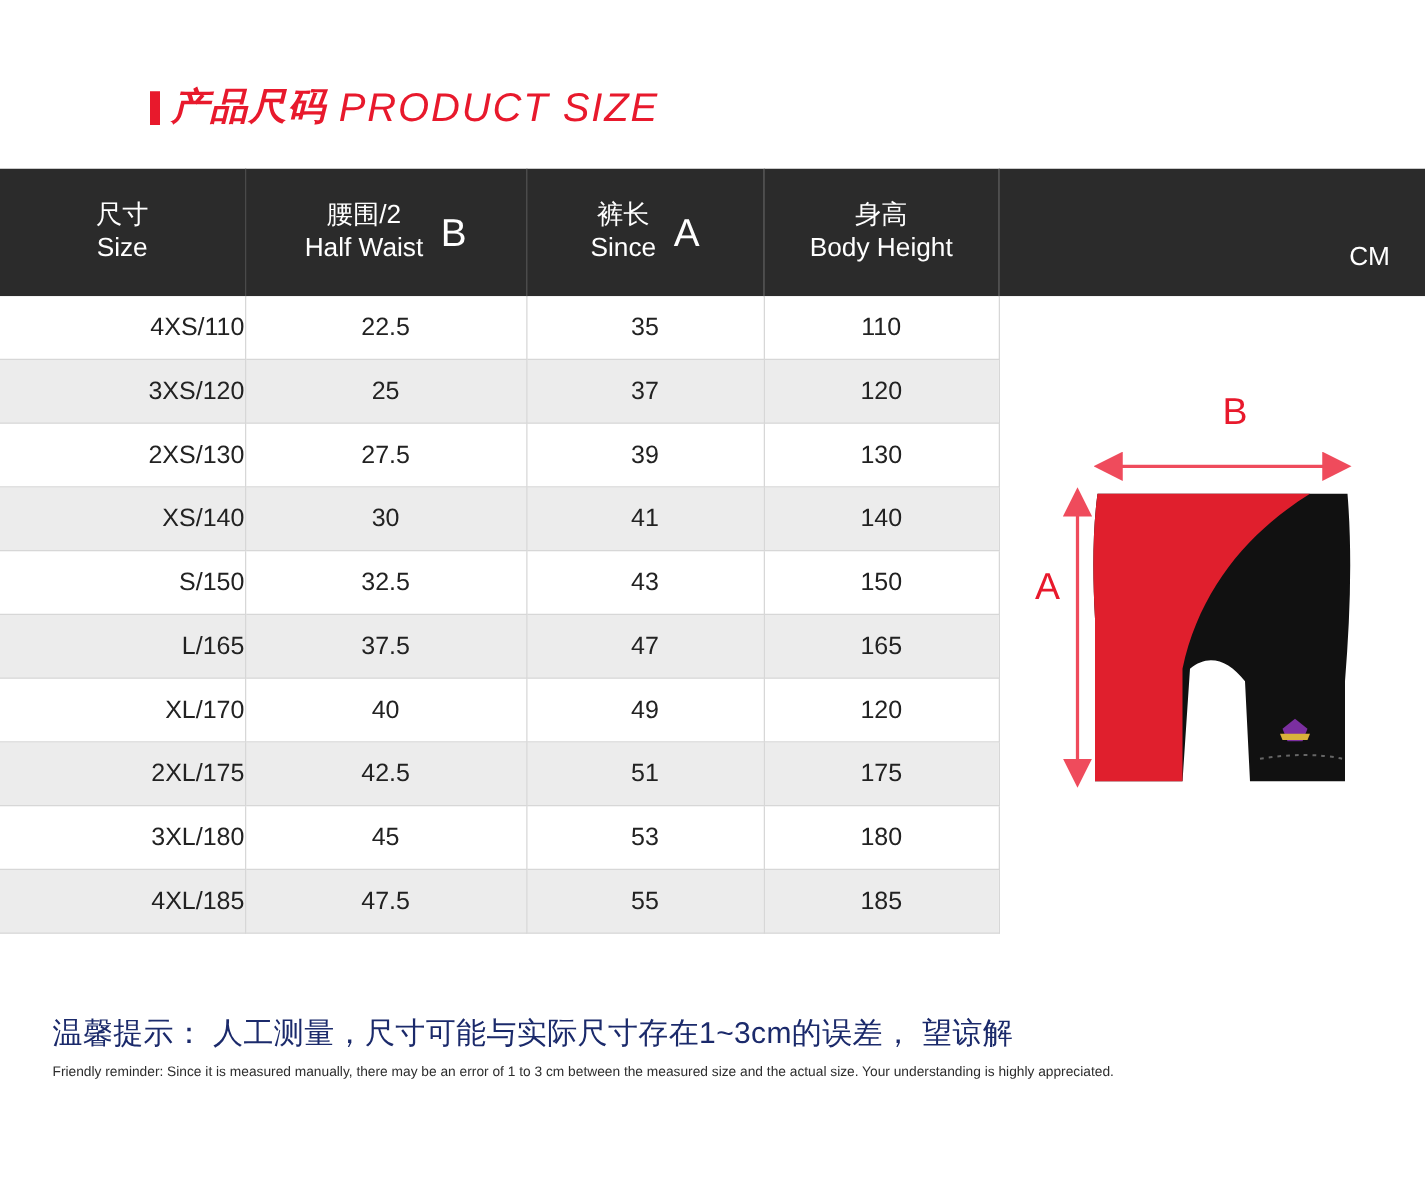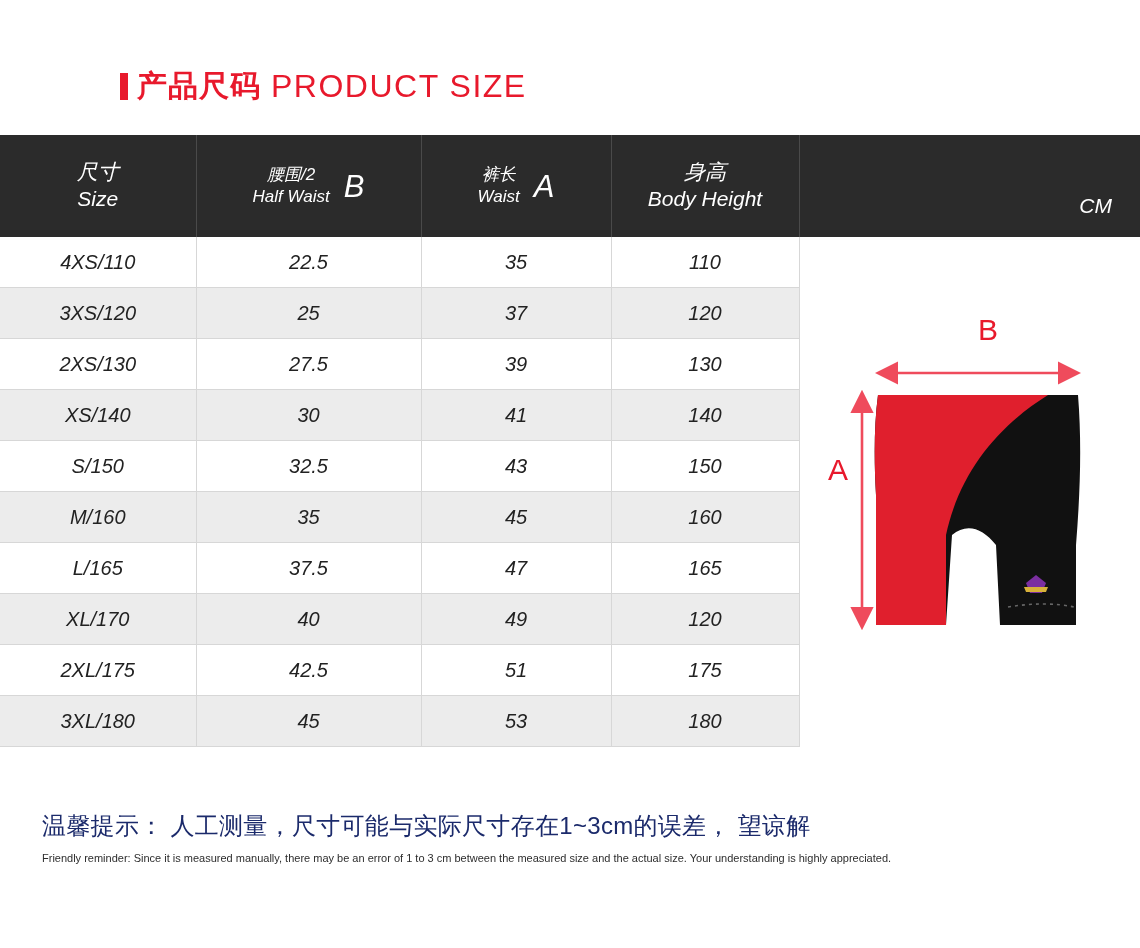--- a/index.html
+++ b/index.html
@@ -17,20 +17,21 @@
   }
 
   
   .title-row {
     position: absolute;
     left: 120px;
     top: 66px;
     display: flex;
     align-items: center;
     height: 40px;
+    font-style: italic;
   }
   .title-bar {
     width: 8px;
     height: 27px;
     background: #e8192c;
     margin-right: 9px;
   }
   .title-cn {
     font-size: 30px;
     font-weight: bold;
@@ -45,21 +46,20 @@
     margin-left: 10px;
     line-height: 1;
   }
 
   
   .table-wrap {
     position: absolute;
     left: 0;
     top: 135px;
     width: 1004px;
-    font-style: italic;
   }
   table.size-table {
     border-collapse: collapse;
     width: 1140px;
     table-layout: fixed;
   }
   table.size-table col.c0 { width: 196px; }
   table.size-table col.c1 { width: 225px; }
   table.size-table col.c2 { width: 190px; }
   table.size-table col.c3 { width: 188px; }
@@ -81,21 +81,21 @@
     font-size: 21px;
     text-align: center;
   }
   .th-inline {
     display: flex;
     align-items: center;
     justify-content: center;
   }
   .th-inline .lines {
     text-align: center;
-    font-size: 17px;
+    font-size: 21px;
     line-height: 1.28;
   }
   .th-letter {
     font-size: 31px;
     margin-left: 14px;
     line-height: 1;
   }
   .th-cm {
     font-size: 21px;
     text-align: right;
@@ -113,21 +113,21 @@
     padding: 0;
   }
   tbody tr td.spacer {
     border-right: none;
     border-bottom: none;
     background: #ffffff !important;
   }
   tbody tr:nth-child(odd) td { background: #ffffff; }
   tbody tr:nth-child(even) td { background: #ececec; }
   tbody tr:first-child td { border-top: none; }
-  tbody td:first-child { border-left: none; }
+  tbody td:first-child { border-left: none; text-align: right; }
 
   
   .illus {
     position: absolute;
     left: 800px;
     top: 295px;
     width: 330px;
     height: 370px;
   }
   .letter-b {
@@ -196,21 +196,21 @@
               <div>腰围/2</div>
               <div>Half Waist</div>
             </div>
             <div class="th-letter">B</div>
           </div>
         </th>
         <th>
           <div class="th-inline">
             <div class="lines">
               <div>裤长</div>
-              <div>Waist</div>
+              <div>Since</div>
             </div>
             <div class="th-letter">A</div>
           </div>
         </th>
         <th>
           <div class="th-stack">
             <div>身高</div>
             <div>Body Height</div>
           </div>
         </th>
@@ -249,27 +249,20 @@
         <td class="spacer"></td>
       </tr>
       <tr>
         <td>S/150</td>
         <td>32.5</td>
         <td>43</td>
         <td>150</td>
         <td class="spacer"></td>
       </tr>
       <tr>
-        <td>M/160</td>
-        <td>35</td>
-        <td>45</td>
-        <td>160</td>
-        <td class="spacer"></td>
-      </tr>
-      <tr>
         <td>L/165</td>
         <td>37.5</td>
         <td>47</td>
         <td>165</td>
         <td class="spacer"></td>
       </tr>
       <tr>
         <td>XL/170</td>
         <td>40</td>
         <td>49</td>
@@ -281,20 +274,27 @@
         <td>42.5</td>
         <td>51</td>
         <td>175</td>
         <td class="spacer"></td>
       </tr>
       <tr>
         <td>3XL/180</td>
         <td>45</td>
         <td>53</td>
         <td>180</td>
+        <td class="spacer"></td>
+      </tr>
+      <tr>
+        <td>4XL/185</td>
+        <td>47.5</td>
+        <td>55</td>
+        <td>185</td>
         <td class="spacer"></td>
       </tr>
     </tbody>
   </table>
 </div>
 
 <div class="illus">
   <svg width="330" height="370" viewBox="0 0 330 370">
     <defs>
       <marker id="arrHead" markerWidth="9" markerHeight="9" refX="7" refY="4.5" orient="auto">

